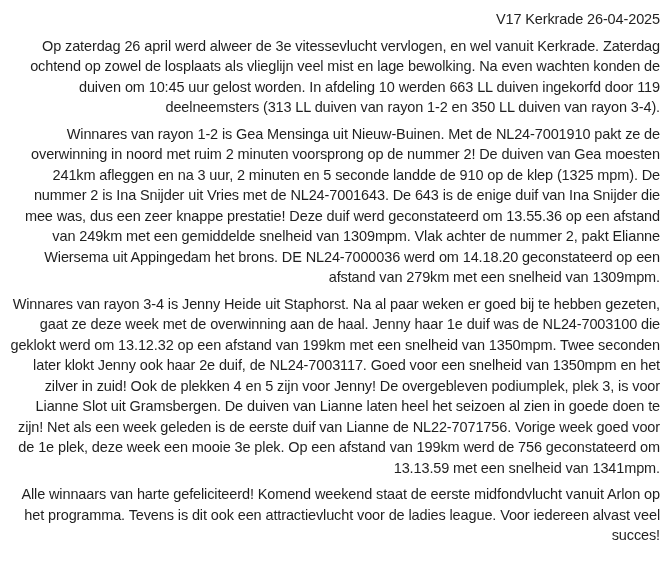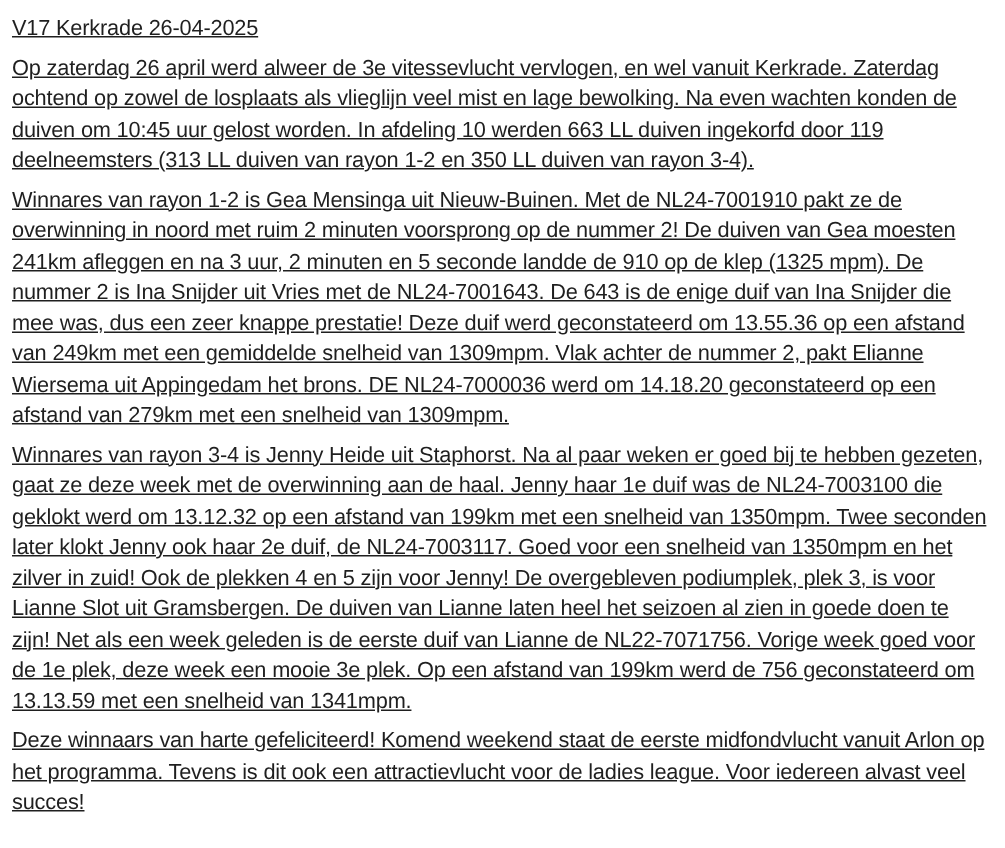--- a/index.html
+++ b/index.html
@@ -18,29 +18,28 @@
     padding: 9px 10px 0 8px;
     overflow: hidden;
     background: #ffffff;
   }
   .doc p {
     margin: 0 0 6px 0;
     font-size: 14.5px;
     line-height: 20.5px;
     letter-spacing: -0.12px;
     font-weight: 400;
-    text-align: left;
-    text-decoration: underline;
+    text-align: right;
   }
   .doc .title {
     font-weight: 400; 
   }
 </style>
 </head>
 <body>
 
 <div class="doc">
   <p class="title">V17 Kerkrade 26-04-2025</p>
   <p>Op zaterdag 26 april werd alweer de 3e vitessevlucht vervlogen, en wel vanuit Kerkrade. Zaterdag ochtend op zowel de losplaats als vlieglijn veel mist en lage bewolking. Na even wachten konden de duiven om 10:45 uur gelost worden. In afdeling 10 werden 663 LL duiven ingekorfd door 119 deelneemsters (313 LL duiven van rayon 1-2 en 350 LL duiven van rayon 3-4).</p>
   <p>Winnares van rayon 1-2 is Gea Mensinga uit Nieuw-Buinen. Met de NL24-7001910 pakt ze de overwinning in noord met ruim 2 minuten voorsprong op de nummer 2! De duiven van Gea moesten 241km afleggen en na 3 uur, 2 minuten en 5 seconde landde de 910 op de klep (1325 mpm). De nummer 2 is Ina Snijder uit Vries met de NL24-7001643. De 643 is de enige duif van Ina Snijder die mee was, dus een zeer knappe prestatie! Deze duif werd geconstateerd om 13.55.36 op een afstand van 249km met een gemiddelde snelheid van 1309mpm. Vlak achter de nummer 2, pakt Elianne Wiersema uit Appingedam het brons. DE NL24-7000036 werd om 14.18.20 geconstateerd op een afstand van 279km met een snelheid van 1309mpm.</p>
   <p>Winnares van rayon 3-4 is Jenny Heide uit Staphorst. Na al paar weken er goed bij te hebben gezeten, gaat ze deze week met de overwinning aan de haal. Jenny haar 1e duif was de NL24-7003100 die geklokt werd om 13.12.32 op een afstand van 199km met een snelheid van 1350mpm. Twee seconden later klokt Jenny ook haar 2e duif, de NL24-7003117. Goed voor een snelheid van 1350mpm en het zilver in zuid! Ook de plekken 4 en 5 zijn voor Jenny! De overgebleven podiumplek, plek 3, is voor Lianne Slot uit Gramsbergen. De duiven van Lianne laten heel het seizoen al zien in goede doen te zijn! Net als een week geleden is de eerste duif van Lianne de NL22-7071756. Vorige week goed voor de 1e plek, deze week een mooie 3e plek. Op een afstand van 199km werd de 756 geconstateerd om 13.13.59 met een snelheid van 1341mpm.</p>
-  <p>Deze winnaars van harte gefeliciteerd! Komend weekend staat de eerste midfondvlucht vanuit Arlon op het programma. Tevens is dit ook een attractievlucht voor de ladies league. Voor iedereen alvast veel succes!</p>
+  <p>Alle winnaars van harte gefeliciteerd! Komend weekend staat de eerste midfondvlucht vanuit Arlon op het programma. Tevens is dit ook een attractievlucht voor de ladies league. Voor iedereen alvast veel succes!</p>
 </div>
 
 </body></html>

